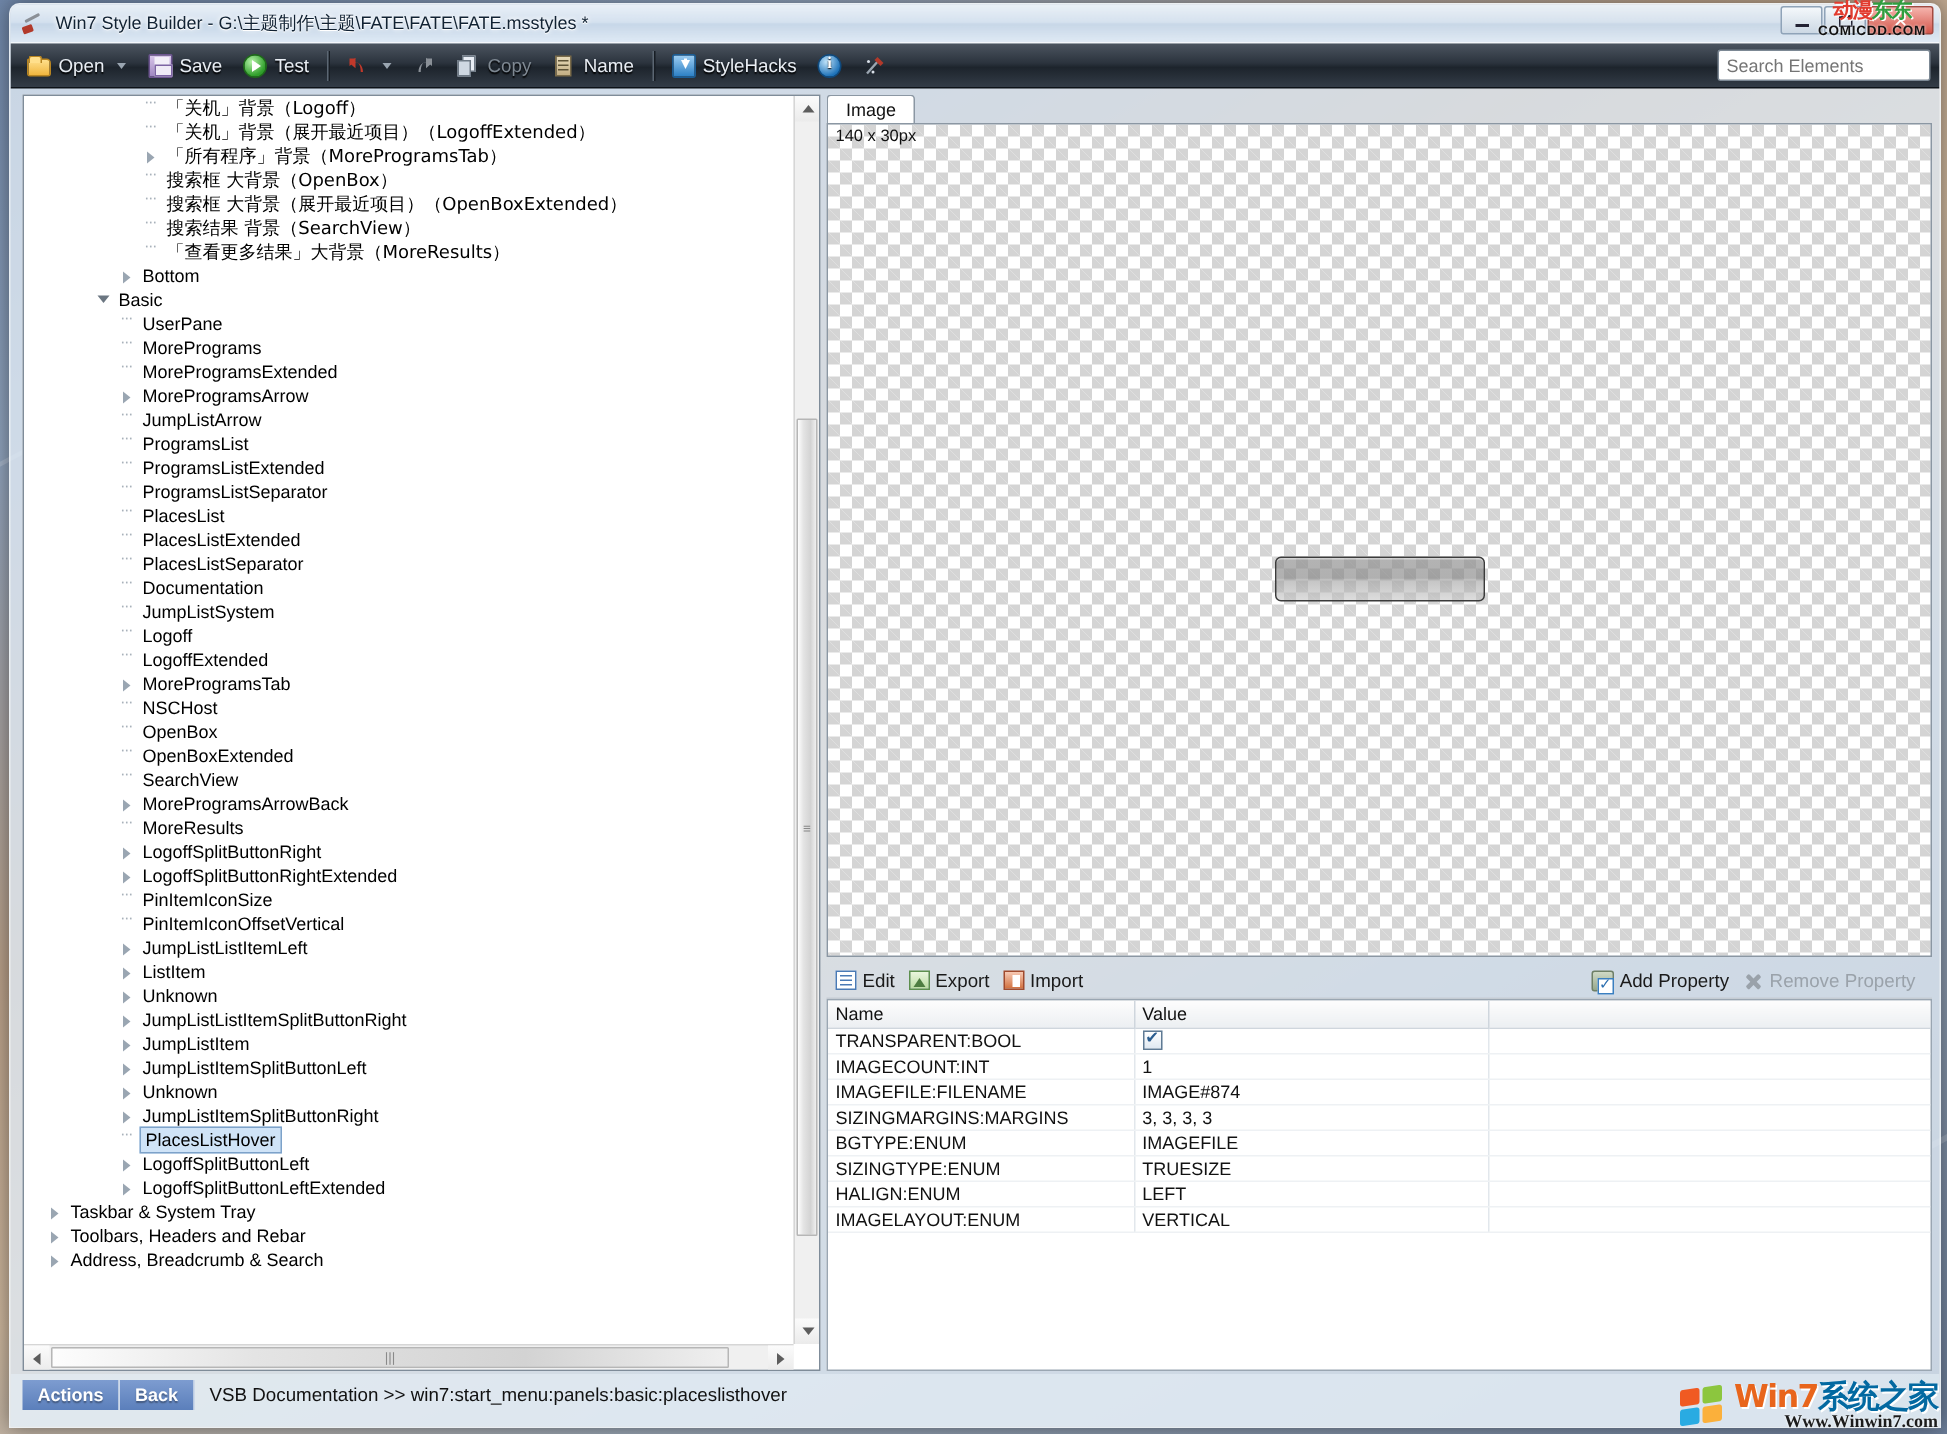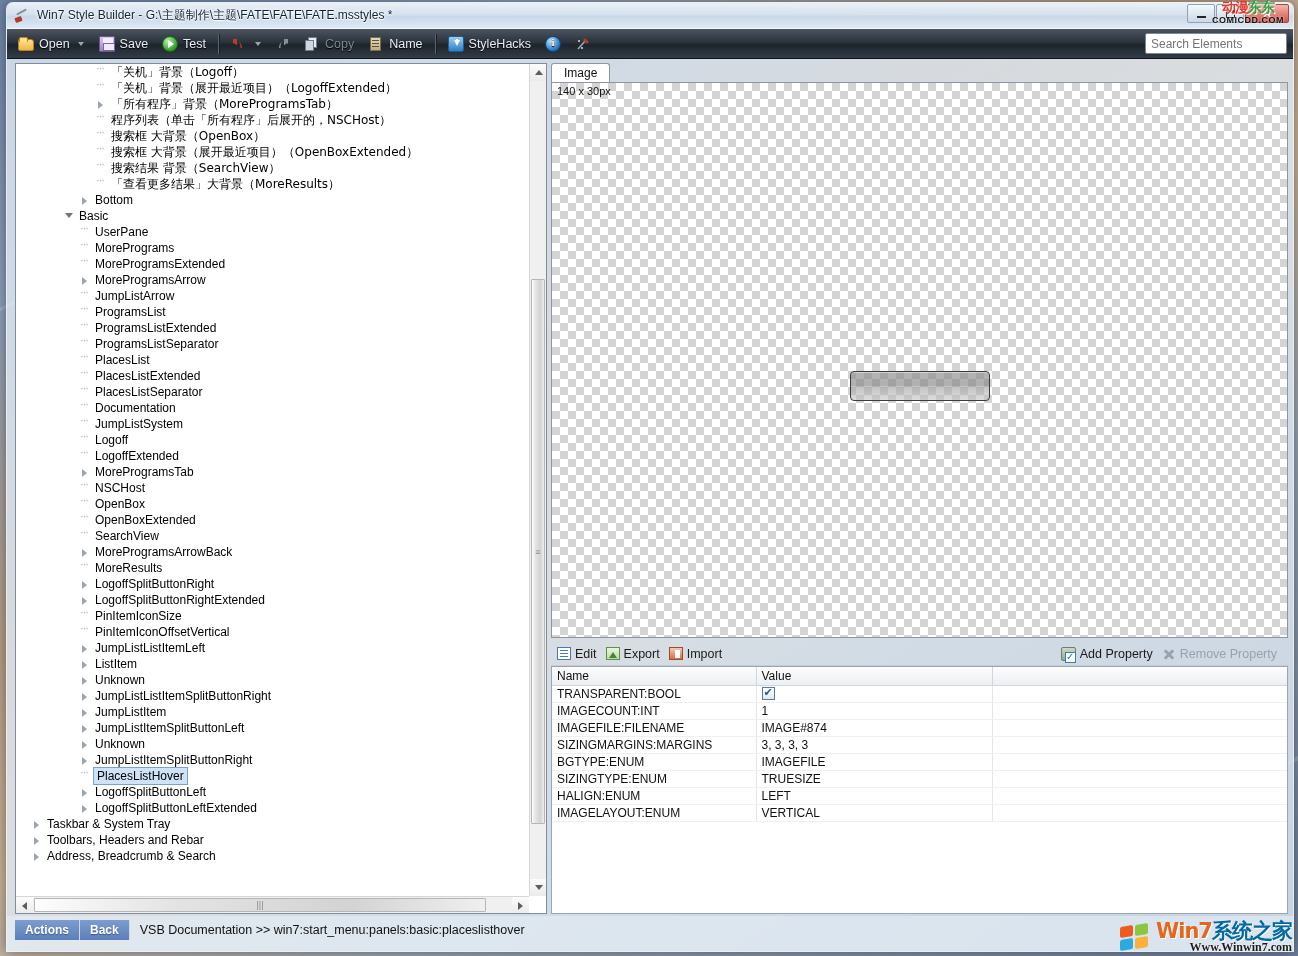--- a/index.html
+++ b/index.html
@@ -491,29 +491,20 @@
             <span class="lbl ch">「关机」背景（展开最近项目）（LogoffExtended）</span>
           </div>
           <div class="tree-node">
             <span class="vline" style="width: 16px;"></span>
             <span class="vline" style="width: 16px;"></span>
             <span class="vline" style="width: 16px;"></span>
             <span class="vline" style="width: 16px;"></span>
             <span class="vline" style="width: 15px; border-left: 1px dotted rgb(185, 192, 199);"></span>
             <span class="exp closed"></span>
             <span class="lbl ch">「所有程序」背景（MoreProgramsTab）</span>
-          </div>
-          <div class="tree-node">
-            <span class="vline" style="width: 16px;"></span>
-            <span class="vline" style="width: 16px;"></span>
-            <span class="vline" style="width: 16px;"></span>
-            <span class="vline" style="width: 16px;"></span>
-            <span class="vline" style="width: 15px; border-left: 1px dotted rgb(185, 192, 199);"></span>
-            <span class="exp dots"></span>
-            <span class="lbl ch">程序列表（单击「所有程序」后展开的，NSCHost）</span>
           </div>
           <div class="tree-node">
             <span class="vline" style="width: 16px;"></span>
             <span class="vline" style="width: 16px;"></span>
             <span class="vline" style="width: 16px;"></span>
             <span class="vline" style="width: 16px;"></span>
             <span class="vline" style="width: 15px; border-left: 1px dotted rgb(185, 192, 199);"></span>
             <span class="exp dots"></span>
             <span class="lbl ch">搜索框 大背景（OpenBox）</span>
           </div>

